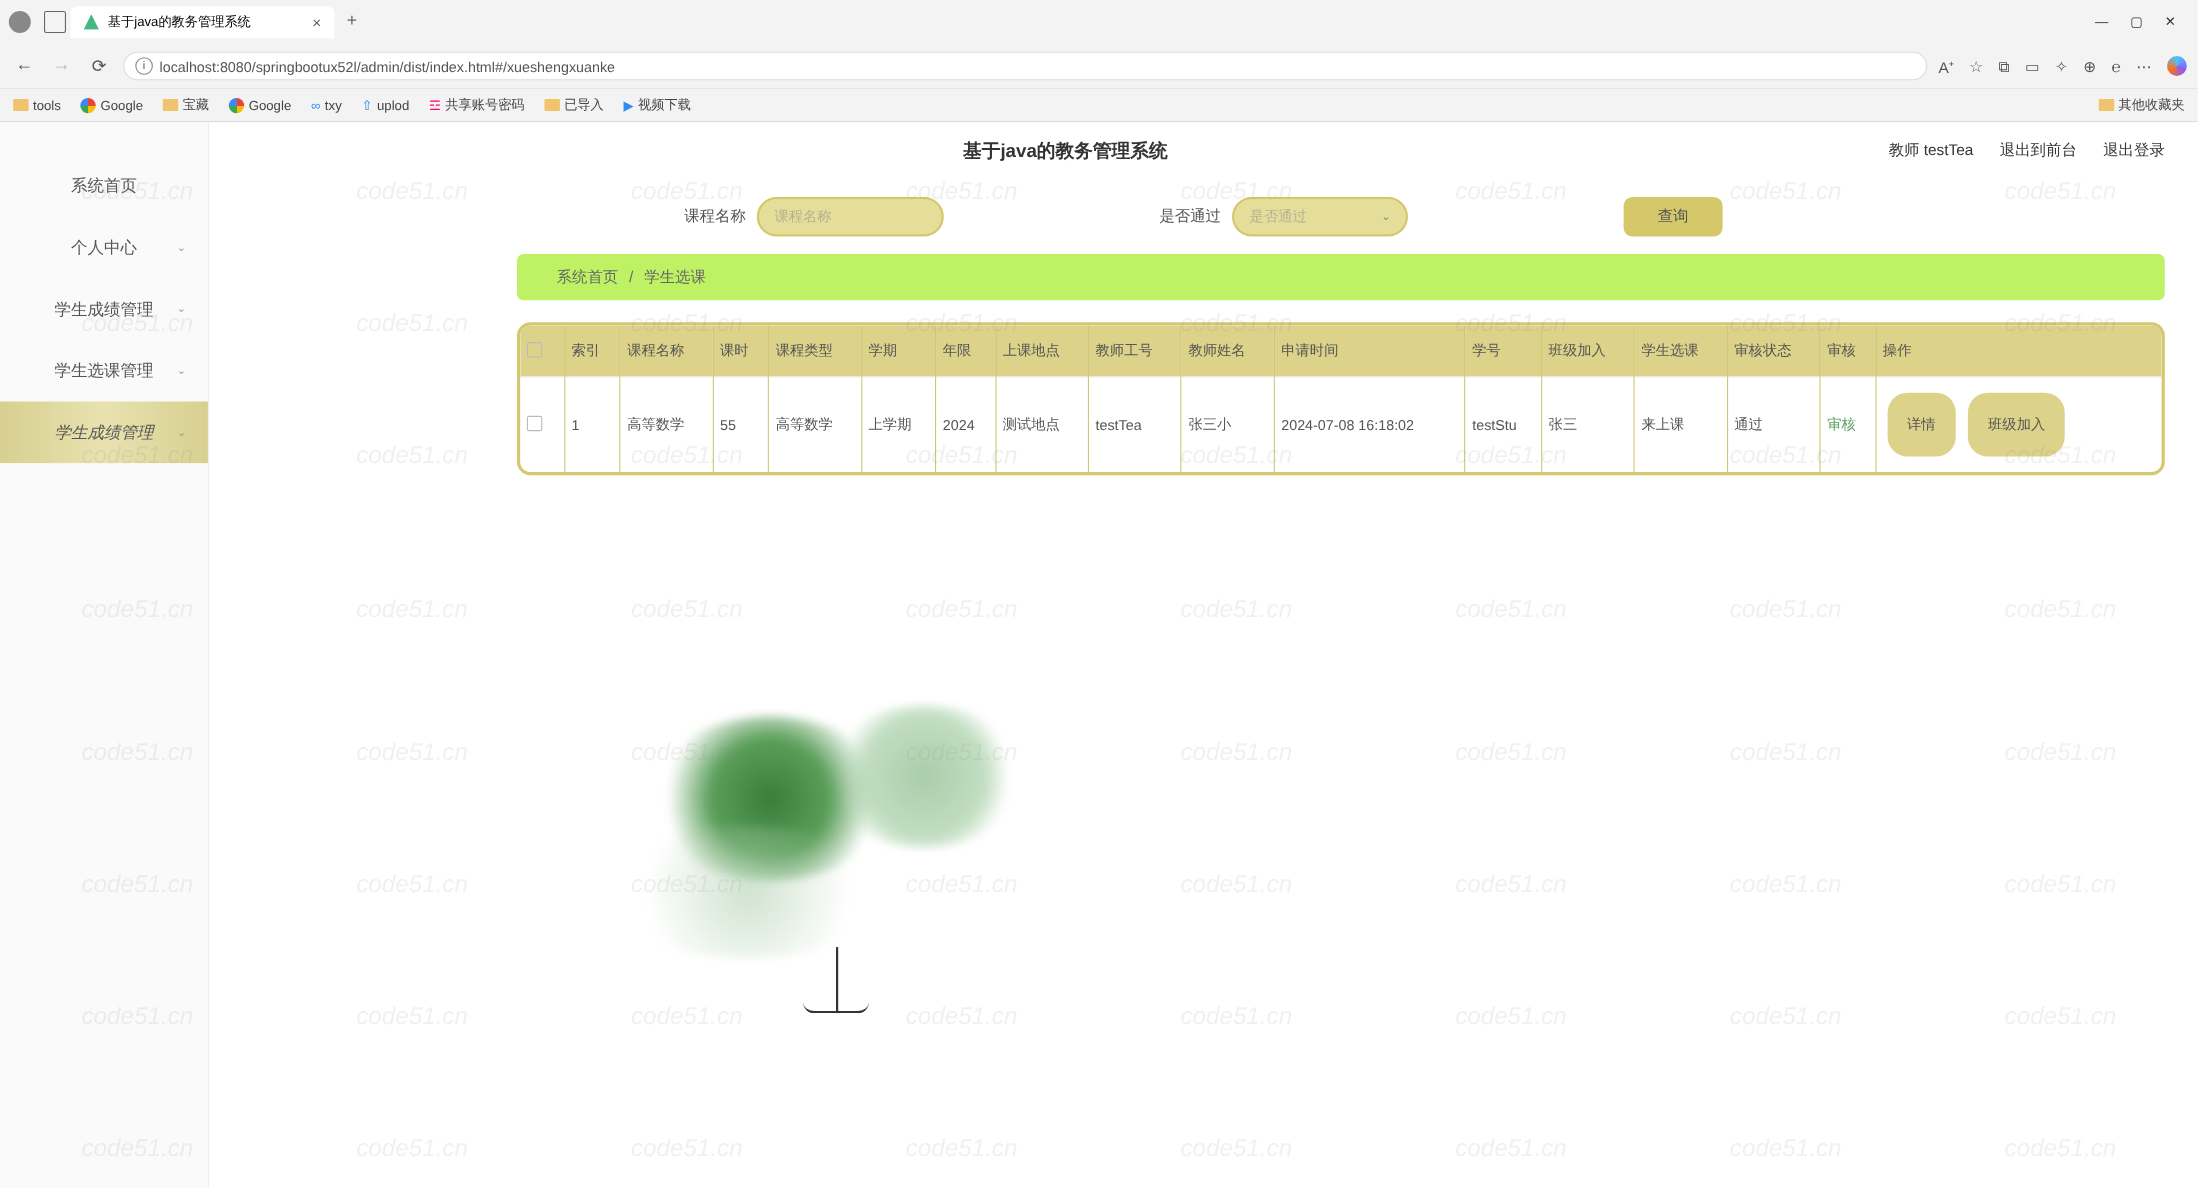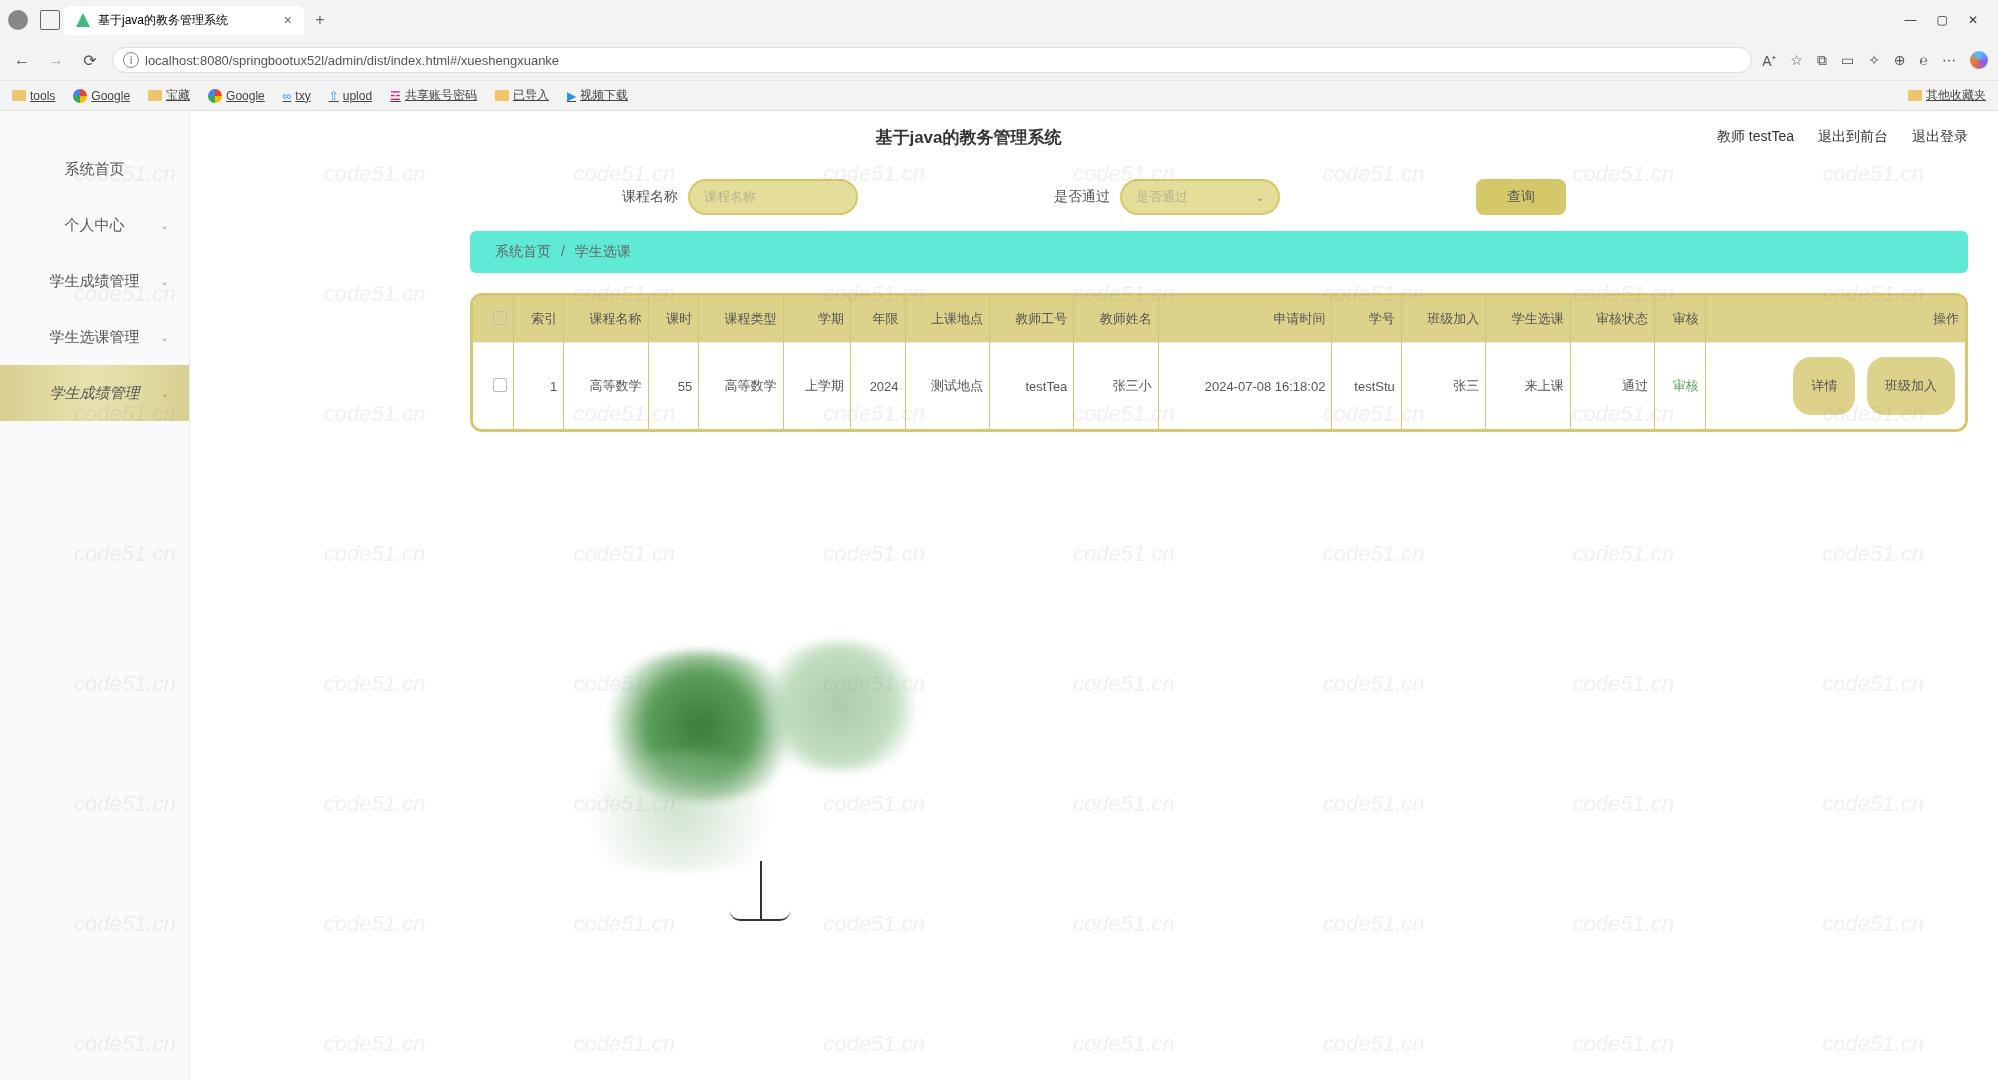--- a/index.html
+++ b/index.html
@@ -16,21 +16,21 @@
 .new-tab { width: 24px; height: 24px; display: flex; align-items: center; justify-content: center; font-size: 16px; color: #666; cursor: pointer; }
 .win-controls { margin-left: auto; display: flex; gap: 20px; padding-right: 12px; color: #333; font-size: 12px; }
 
 .addr-bar { display: flex; align-items: center; height: 40px; padding: 0 10px; gap: 10px; }
 .nav-btn { width: 24px; height: 24px; display: flex; align-items: center; justify-content: center; color: #555; cursor: pointer; font-size: 16px; }
 .url-box { flex: 1; display: flex; align-items: center; gap: 6px; background: #fff; border: 1px solid #ddd; border-radius: 14px; padding: 4px 10px; font-size: 13px; color: #555; }
 .url-box .info-icon { width: 16px; height: 16px; border: 1px solid #888; border-radius: 50%; display: flex; align-items: center; justify-content: center; font-size: 10px; }
 .addr-right { display: flex; gap: 14px; align-items: center; color: #555; font-size: 14px; }
 
 .bookmark-bar { display: flex; align-items: center; height: 30px; padding: 0 12px; gap: 18px; font-size: 12px; color: #444; border-top: 1px solid #e5e5e5; }
-.bookmark-bar .bm { display: flex; align-items: center; gap: 4px; cursor: pointer; text-decoration: underline; }
+.bookmark-bar .bm { display: flex; align-items: center; gap: 4px; cursor: pointer; }
 .bm-folder { width: 14px; height: 11px; background: #f0c36d; border-radius: 1px; }
 .bm-g { width: 14px; height: 14px; border-radius: 50%; background: conic-gradient(#ea4335 0 90deg,#fbbc05 90deg 180deg,#34a853 180deg 270deg,#4285f4 270deg 360deg); }
 .bookmark-bar .spacer { flex: 1; }
 
 
 .app { display: flex; height: calc(1080px - 110px); position: relative; }
 .wm-text { position: absolute; color: #888; font-size: 22px; font-style: italic; }
 .watermark-overlay-red { position: absolute; left: 50%; top: 510px; transform: translateX(-50%); color: #e53935; font-size: 34px; font-weight: bold; letter-spacing: 2px; white-space: nowrap; }
 
 
@@ -47,28 +47,28 @@
 
 
 .search-row { display: flex; align-items: center; gap: 16px; padding: 16px 30px; justify-content: center; }
 .search-group { display: flex; align-items: center; gap: 10px; }
 .search-group label { font-size: 14px; color: #555; }
 .pill-input { width: 170px; height: 36px; border-radius: 18px; border: 2px solid #d4c86a; background: #e5dd9a; padding: 0 14px; font-size: 13px; color: #888; display: flex; align-items: center; }
 .pill-select { width: 160px; height: 36px; border-radius: 18px; border: 2px solid #d4c86a; background: #e5dd9a; padding: 0 14px; font-size: 13px; color: #888; display: flex; align-items: center; justify-content: space-between; }
 .query-btn { width: 90px; height: 36px; border-radius: 8px; background: #d4c86a; border: none; color: #555; font-size: 14px; cursor: pointer; }
 
 
-.breadcrumb-box { margin: 0 30px 20px 280px; background: #5eead4; border-radius: 6px; padding: 12px 25px; font-size: 14px; color: #666; }
+.breadcrumb-box { margin: 0 30px 20px 280px; background: #bef264; border-radius: 6px; padding: 12px 36px; font-size: 14px; color: #666; }
 .breadcrumb-box .sep { margin: 0 6px; }
 
 
 .table-wrap { margin: 0 30px 0 280px; border: 3px solid #d4c96e; border-radius: 12px; overflow: hidden; }
 table { width: 100%; border-collapse: collapse; }
 thead tr { background: #dcd28a; }
-th, td { border-right: 1px solid #cfc67a; padding: 14px 6px; font-size: 13px; text-align: right; color: #555; margin-left: 48px; }
+th, td { border-right: 1px solid #cfc67a; padding: 14px 6px; font-size: 13px; text-align: left; color: #555; margin-left: 48px; }
 th { font-weight: normal; }
 th:last-child, td:last-child { border-right: none; }
 tbody tr { background: #fff; }
 tbody td { border-top: 1px solid #eee; vertical-align: middle; }
 .checkbox { width: 14px; height: 14px; border: 1px solid #bbb; display: inline-block; border-radius: 2px; }
 .link-text { color: #5a9e5f; cursor: pointer; }
 .op-btn { display: inline-block; padding: 20px 18px; border-radius: 18px; background: #dcd28a; color: #555; font-size: 13px; cursor: pointer; margin: 0 4px; }
 .op-cell { min-width: 200px; }
 
 

